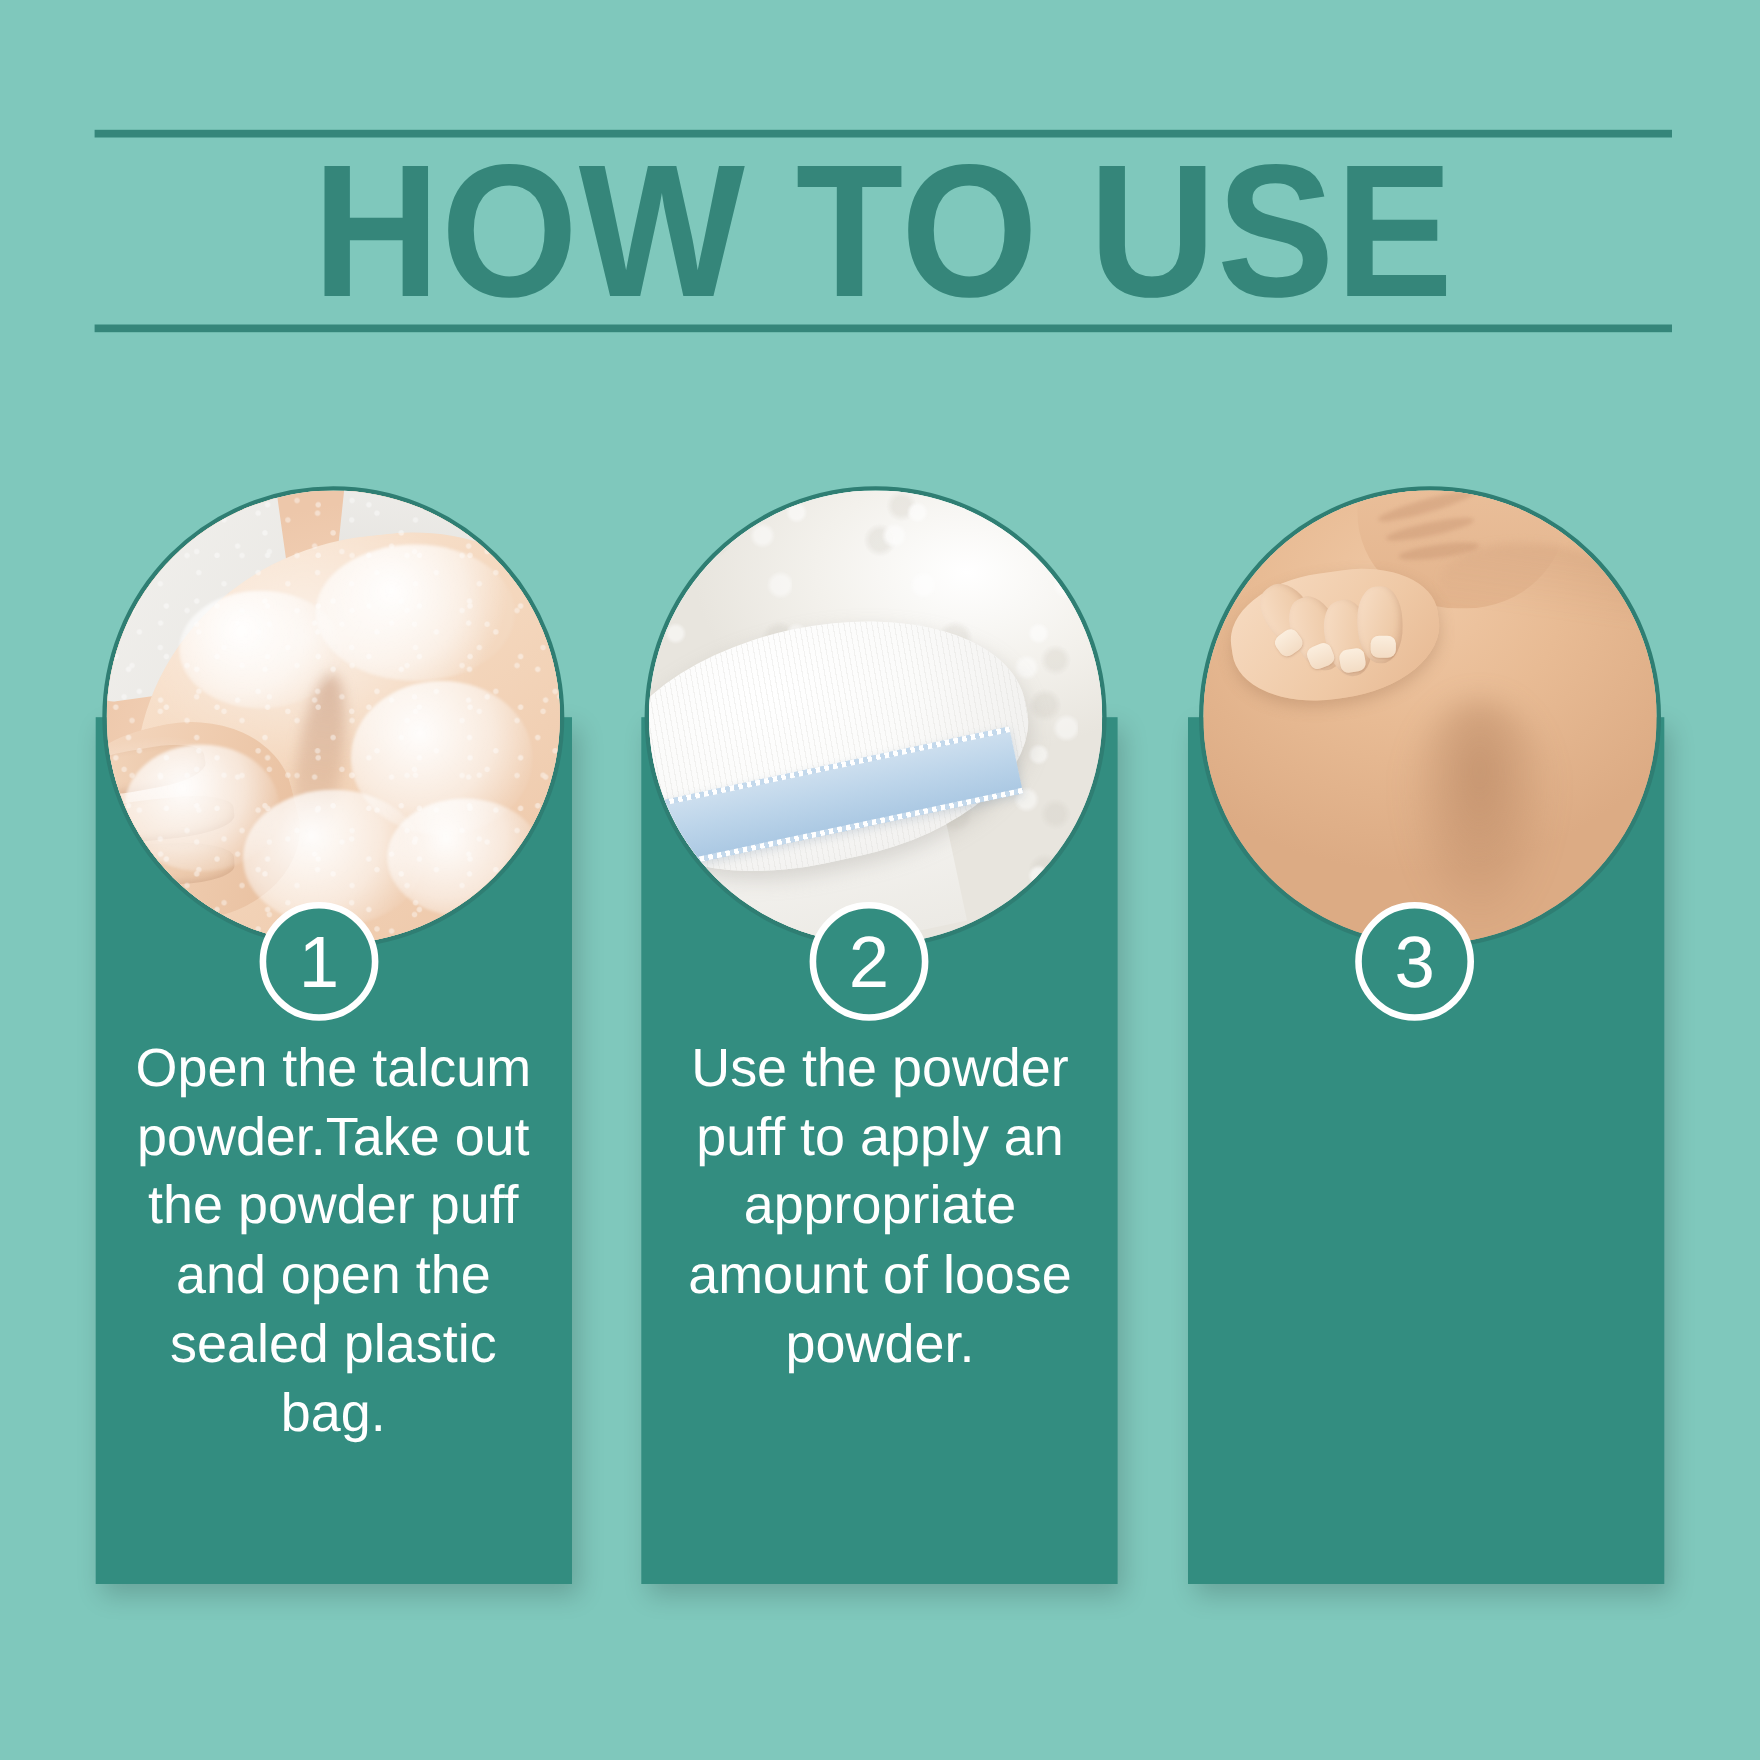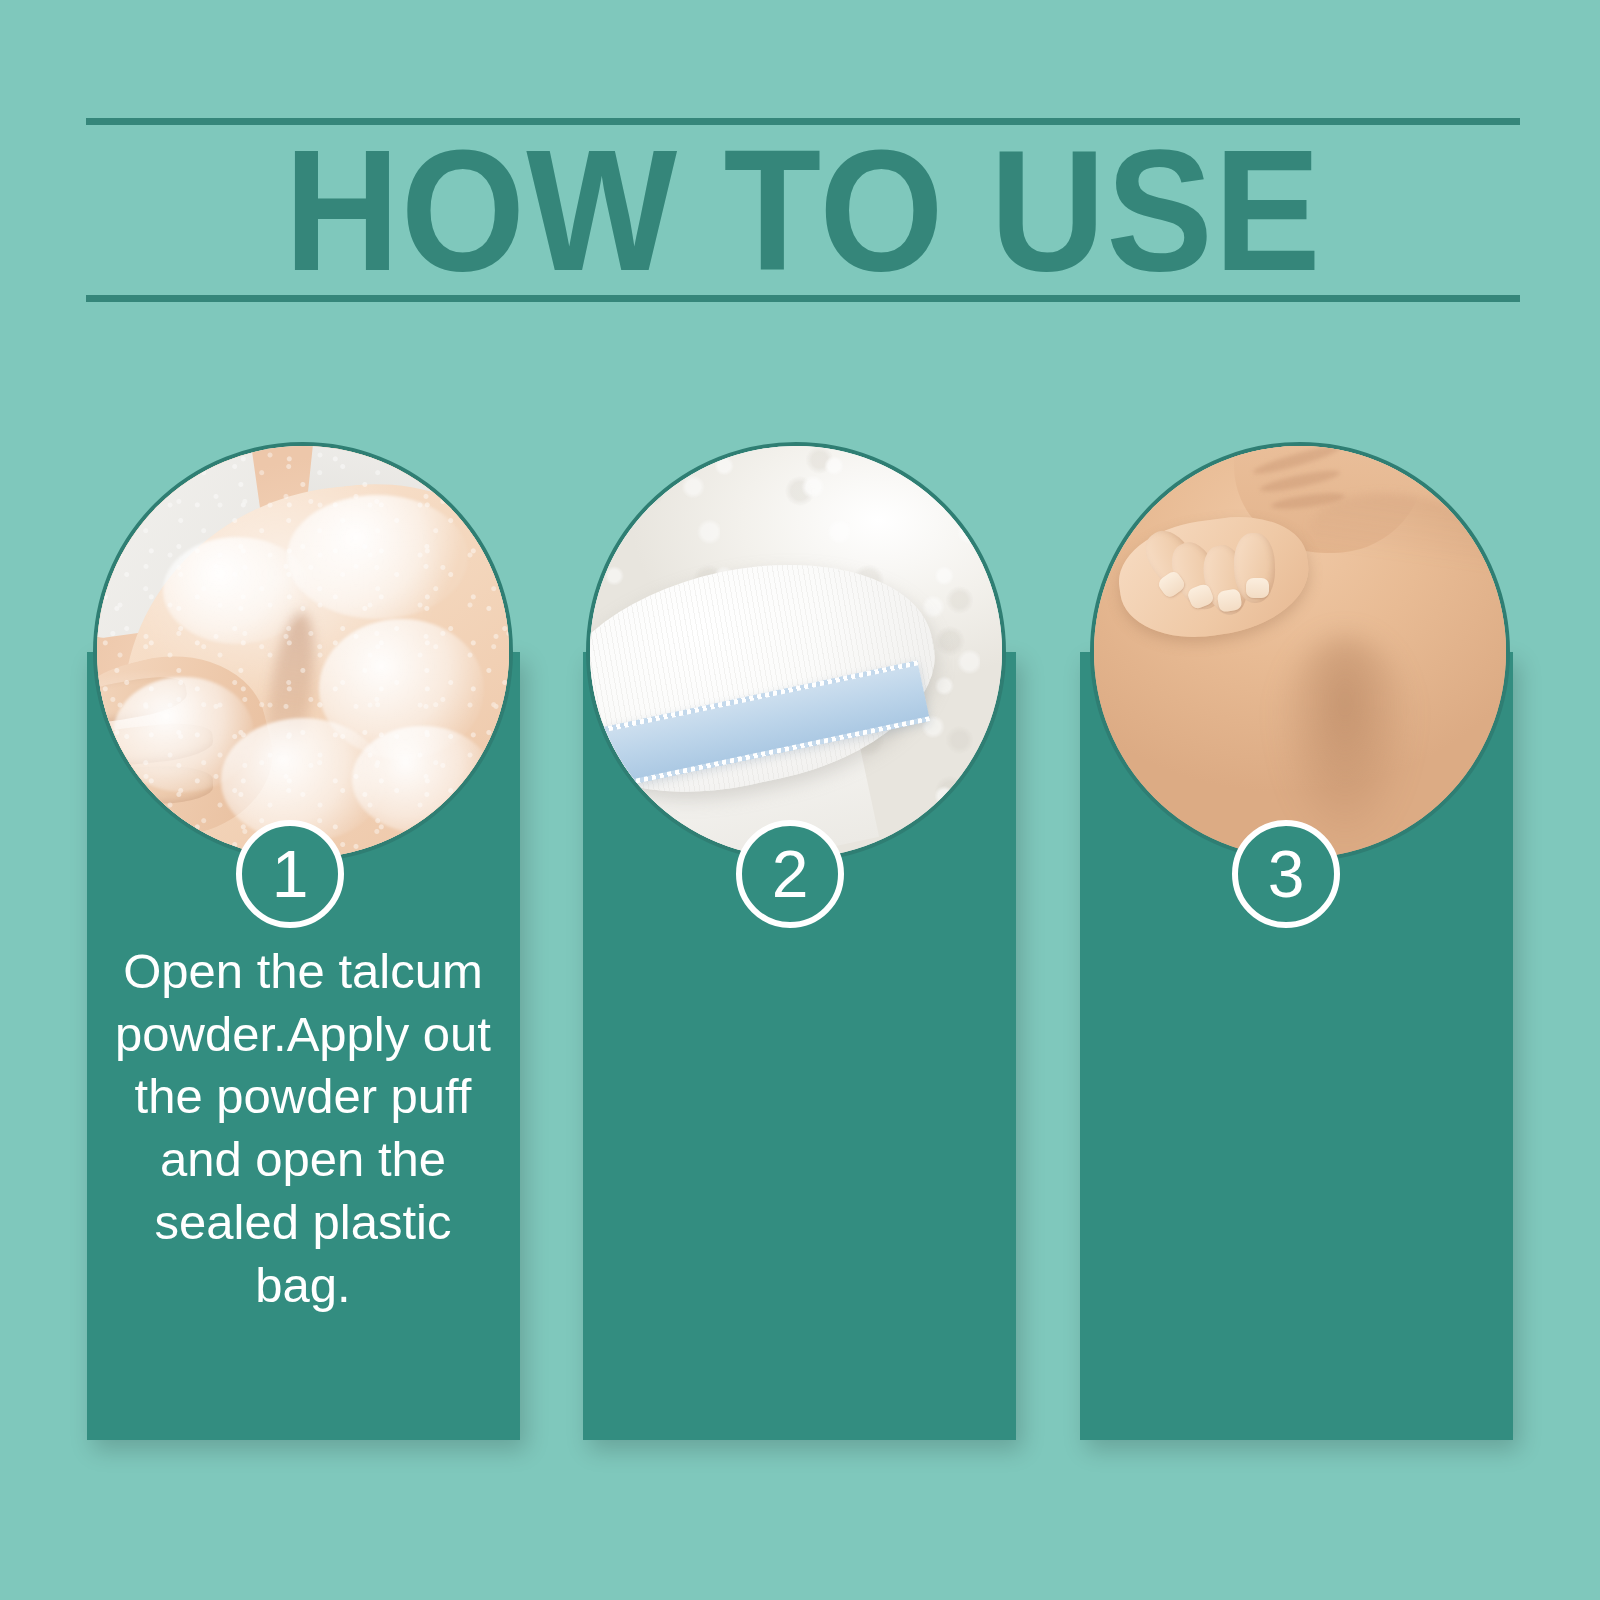--- a/index.html
+++ b/index.html
@@ -447,15 +447,16 @@
       <div class="ph3-nail ph3-n-b"></div>
       <div class="ph3-nail ph3-n-c"></div>
       <div class="ph3-nail ph3-n-d"></div>
     </div>
   </div>
 
   <div class="badge badge-1">1</div>
   <div class="badge badge-2">2</div>
   <div class="badge badge-3">3</div>
 
-  <div class="step-text text-1">Open the talcum powder.Apply out the powder puff and open the sealed plastic bag.</div>
+  <div class="step-text text-1">Open the talcum powder.Take out the powder puff and open the sealed plastic bag.</div>
+  <div class="step-text text-2">Use the powder puff to apply an appropriate amount of loose powder.</div>
 
 </div>
 
 </body></html>

